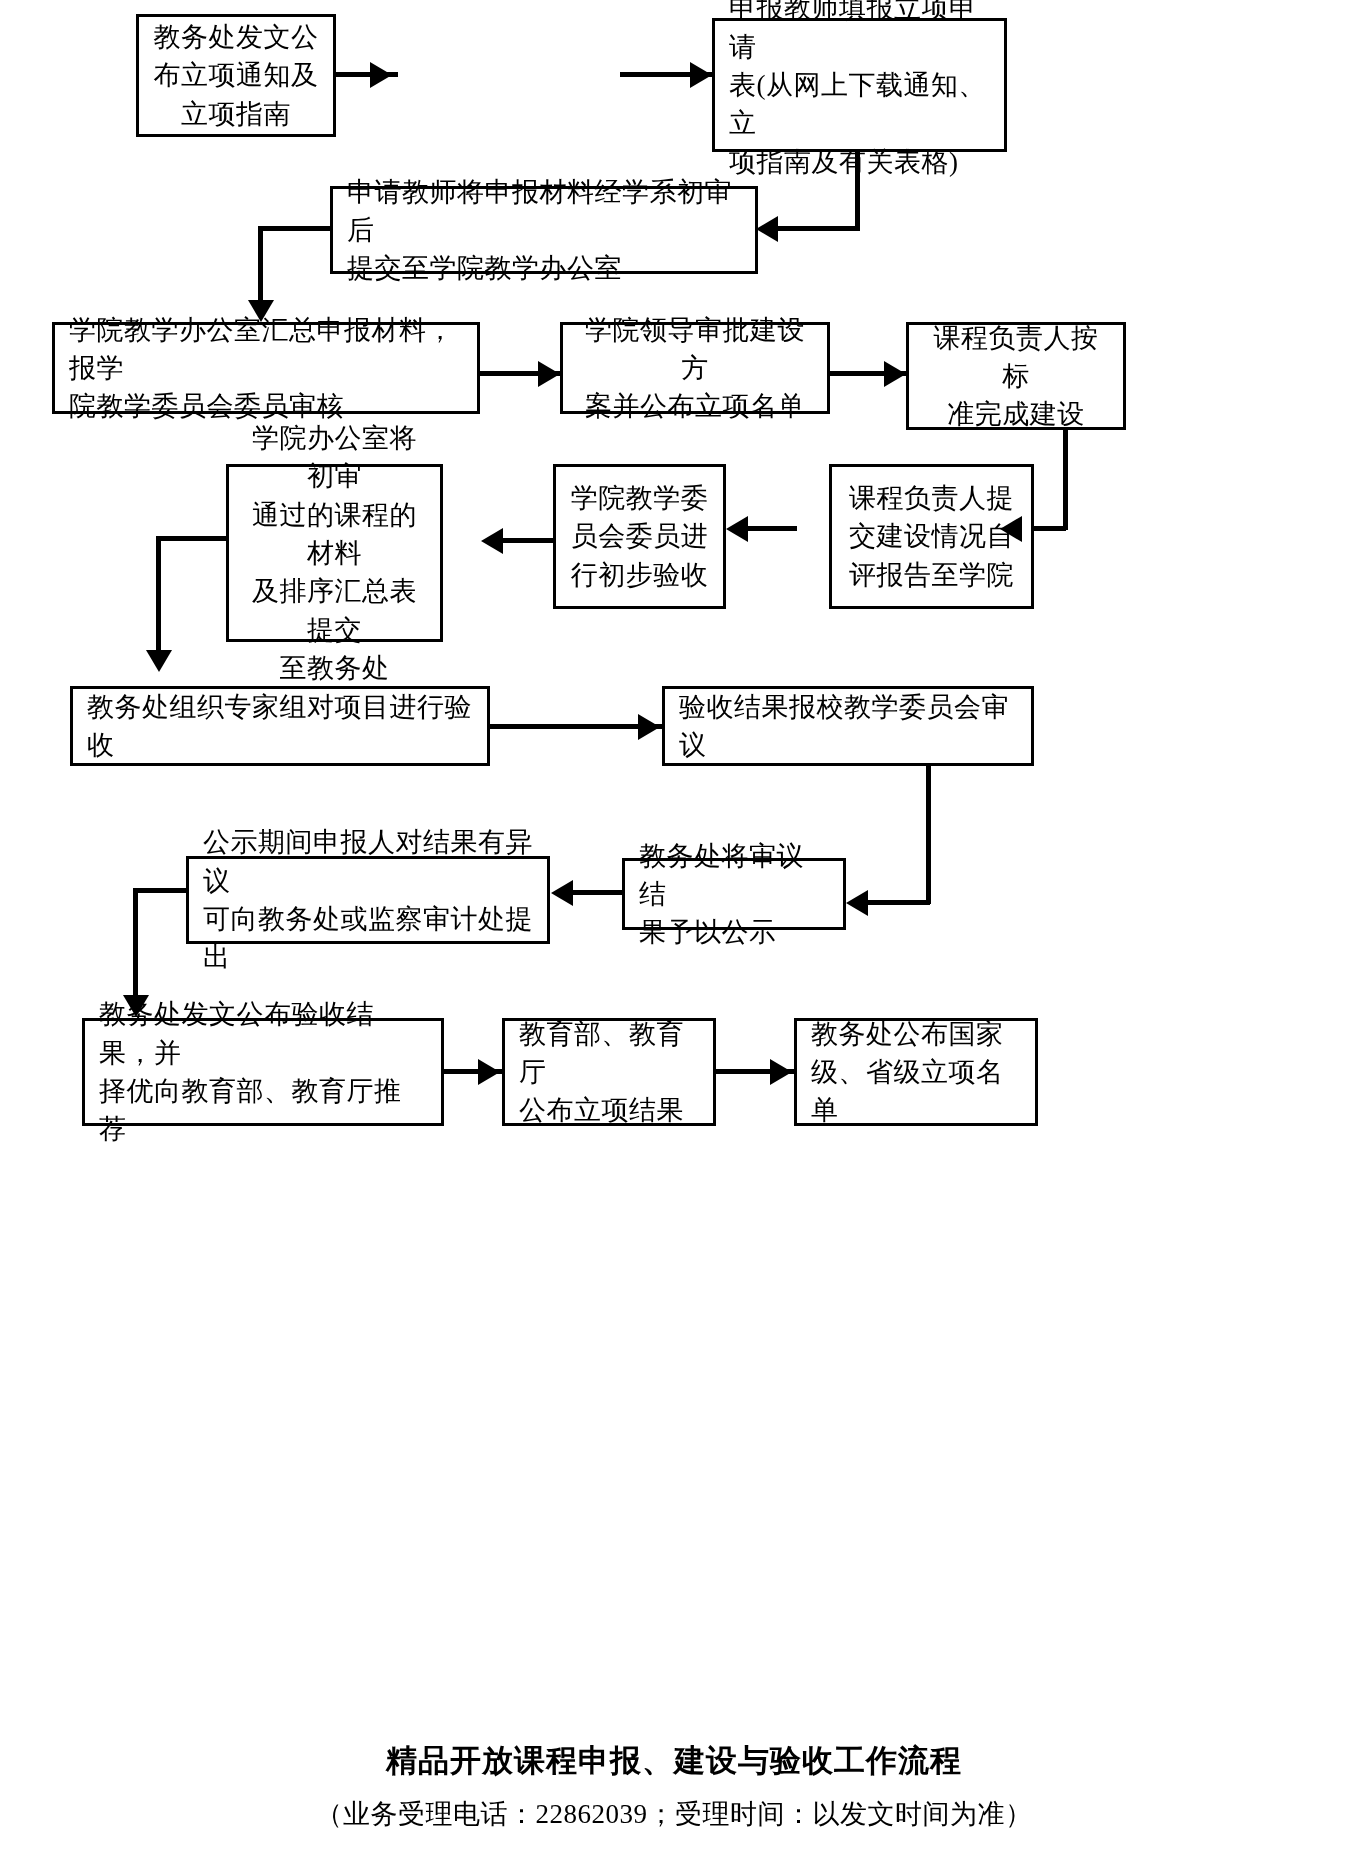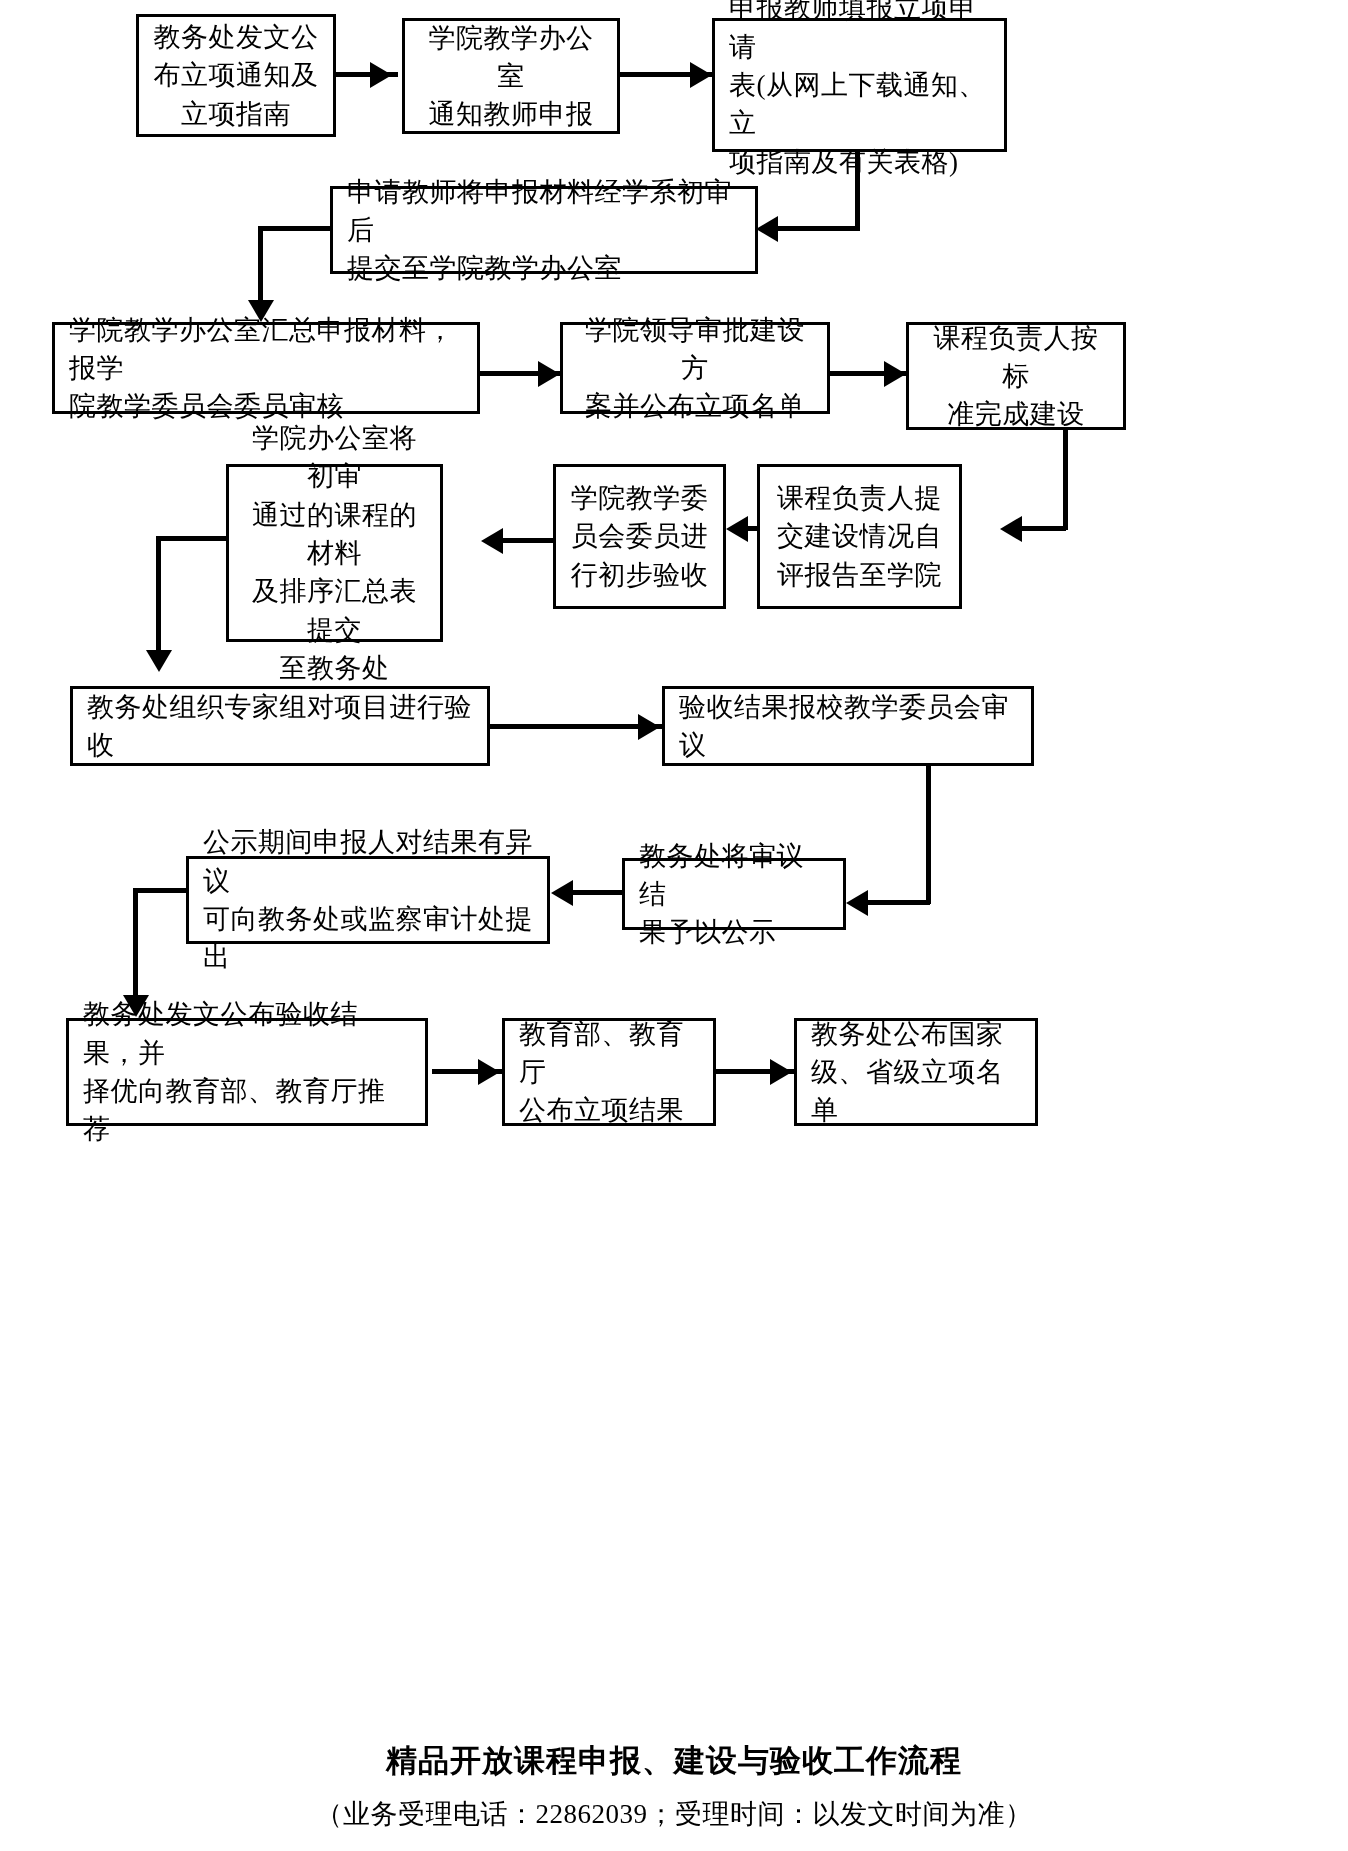--- a/index.html
+++ b/index.html
@@ -99,24 +99,20 @@
 
   <div class="node center" style="left:136px; top:14px; width:200px; height:123px;">
     <span class="node-label">教务处发文公
 布立项通知及
 立项指南</span>
   </div>
 
   <div class="edge h" style="left:336px; top:72px; width:62px;"></div>
   <div class="arrow right" style="left:370px; top:62px;"></div>
 
-  <div class="node center" style="left:402px; top:18px; width:218px; height:116px;">
-    <span class="node-label">学院教学办公室
-通知教师申报</span>
-  </div>
 
   <div class="edge h" style="left:620px; top:72px; width:92px;"></div>
   <div class="arrow right" style="left:690px; top:62px;"></div>
 
   <div class="node" style="left:712px; top:18px; width:295px; height:134px;">
     <span class="node-label">申报教师填报立项申请
 表(从网上下载通知、立
 项指南及有关表格)</span>
   </div>
 
@@ -152,21 +148,21 @@
 
   <div class="node center" style="left:906px; top:322px; width:220px; height:108px;">
     <span class="node-label">课程负责人按标
 准完成建设</span>
   </div>
 
   <div class="edge v" style="left:1063px; top:430px; height:100px;"></div>
   <div class="edge h" style="left:1022px; top:526px; width:44px;"></div>
   <div class="arrow left" style="left:1000px; top:516px;"></div>
 
-  <div class="node center" style="left:757px; top:464px; width:205px; height:145px;">
+  <div class="node center" style="left:829px; top:464px; width:205px; height:145px;">
     <span class="node-label">课程负责人提
 交建设情况自
 评报告至学院</span>
   </div>
 
   <div class="edge h" style="left:745px; top:526px; width:52px;"></div>
   <div class="arrow left" style="left:726px; top:516px;"></div>
 
   <div class="node center" style="left:553px; top:464px; width:173px; height:145px;justify-content:flex-end;">
     <span class="node-label">学院教学委
@@ -213,21 +209,21 @@
 
   <div class="node" style="left:186px; top:856px; width:364px; height:88px;">
     <span class="node-label">公示期间申报人对结果有异议
 可向教务处或监察审计处提出</span>
   </div>
 
   <div class="edge h" style="left:133px; top:888px; width:56px;"></div>
   <div class="edge v" style="left:133px; top:888px; height:112px;"></div>
   <div class="arrow down" style="left:123px; top:995px;"></div>
 
-  <div class="node" style="left:66px; top:1018px; width:362px; height:108px;">
+  <div class="node" style="left:82px; top:1018px; width:362px; height:108px;">
     <span class="node-label">教务处发文公布验收结果，并
 择优向教育部、教育厅推荐</span>
   </div>
 
   <div class="edge h" style="left:432px; top:1069px; width:70px;"></div>
   <div class="arrow right" style="left:478px; top:1059px;"></div>
 
   <div class="node" style="left:502px; top:1018px; width:214px; height:108px;">
     <span class="node-label">教育部、教育厅
 公布立项结果</span>

